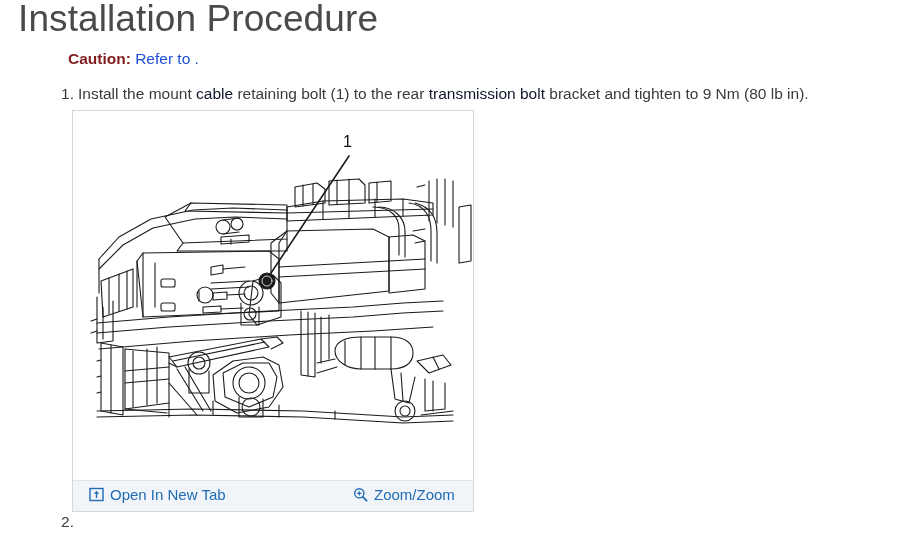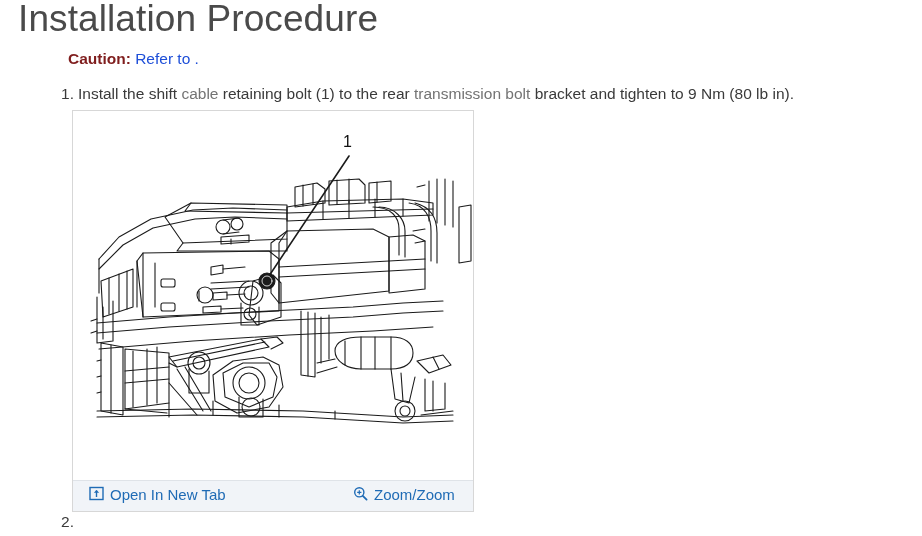--- a/index.html
+++ b/index.html
@@ -72,21 +72,21 @@
     top: 0;
     width: 22px;
     text-align: right;
     font-size: 15.5px;
     color: #3a3a3a;
   }
   .step-body {
     margin-left: 78px;
   }
   .lnk {
-    color: #737373;
+    color: #0f172a;
     text-decoration: none;
     cursor: pointer;
   }
 
   
   .figure-wrap {
     position: absolute;
     left: 72px;
     top: 110px;
     width: 402px;
@@ -116,20 +116,21 @@
     width: 400px;
     height: 31px;
     background: #f1f4f8;
     border-top: 1px solid #dfe3e8;
     box-sizing: border-box;
   }
   .tb-btn {
     position: absolute;
     top: 5px;
     display: flex;
+    align-items: center;
     gap: 6px;
     font-size: 15px;
     color: #1f6bb5;
     cursor: pointer;
     white-space: nowrap;
   }
   .tb-open { left: 16px; }
   .tb-zoom { left: 280px; }
   .tb-icon {
     display: inline-block;
@@ -154,21 +155,21 @@
 
   <div class="page-title">Installation Procedure</div>
 
   <div class="caution-line">
     <span class="caution-label">Caution:</span><span class="caution-text"> Refer to .</span>
   </div>
 
   <div class="steps">
     <div class="step">
       <span class="step-number">1.</span>
-      <span class="step-body"><span>Install the shift </span><a class="lnk">cable</a><span> retaining bolt (1) to the rear </span><a class="lnk">transmission bolt</a><span> bracket and tighten to 9 Nm (80 lb in).</span></span>
+      <span class="step-body"><span>Install the mount </span><a class="lnk">cable</a><span> retaining bolt (1) to the rear </span><a class="lnk">transmission bolt</a><span> bracket and tighten to 9 Nm (80 lb in).</span></span>
     </div>
   </div>
 
   <div class="figure-wrap">
 
     <div class="figure-canvas">
       <svg width="400" height="368" viewBox="0 0 400 368" xmlns="http://www.w3.org/2000/svg">
         <g fill="none" stroke="#1b1b1b" stroke-width="1.1" stroke-linecap="round" stroke-linejoin="round">
 
           <line x1="276" y1="45" x2="194" y2="168" stroke-width="1.6"></line>

